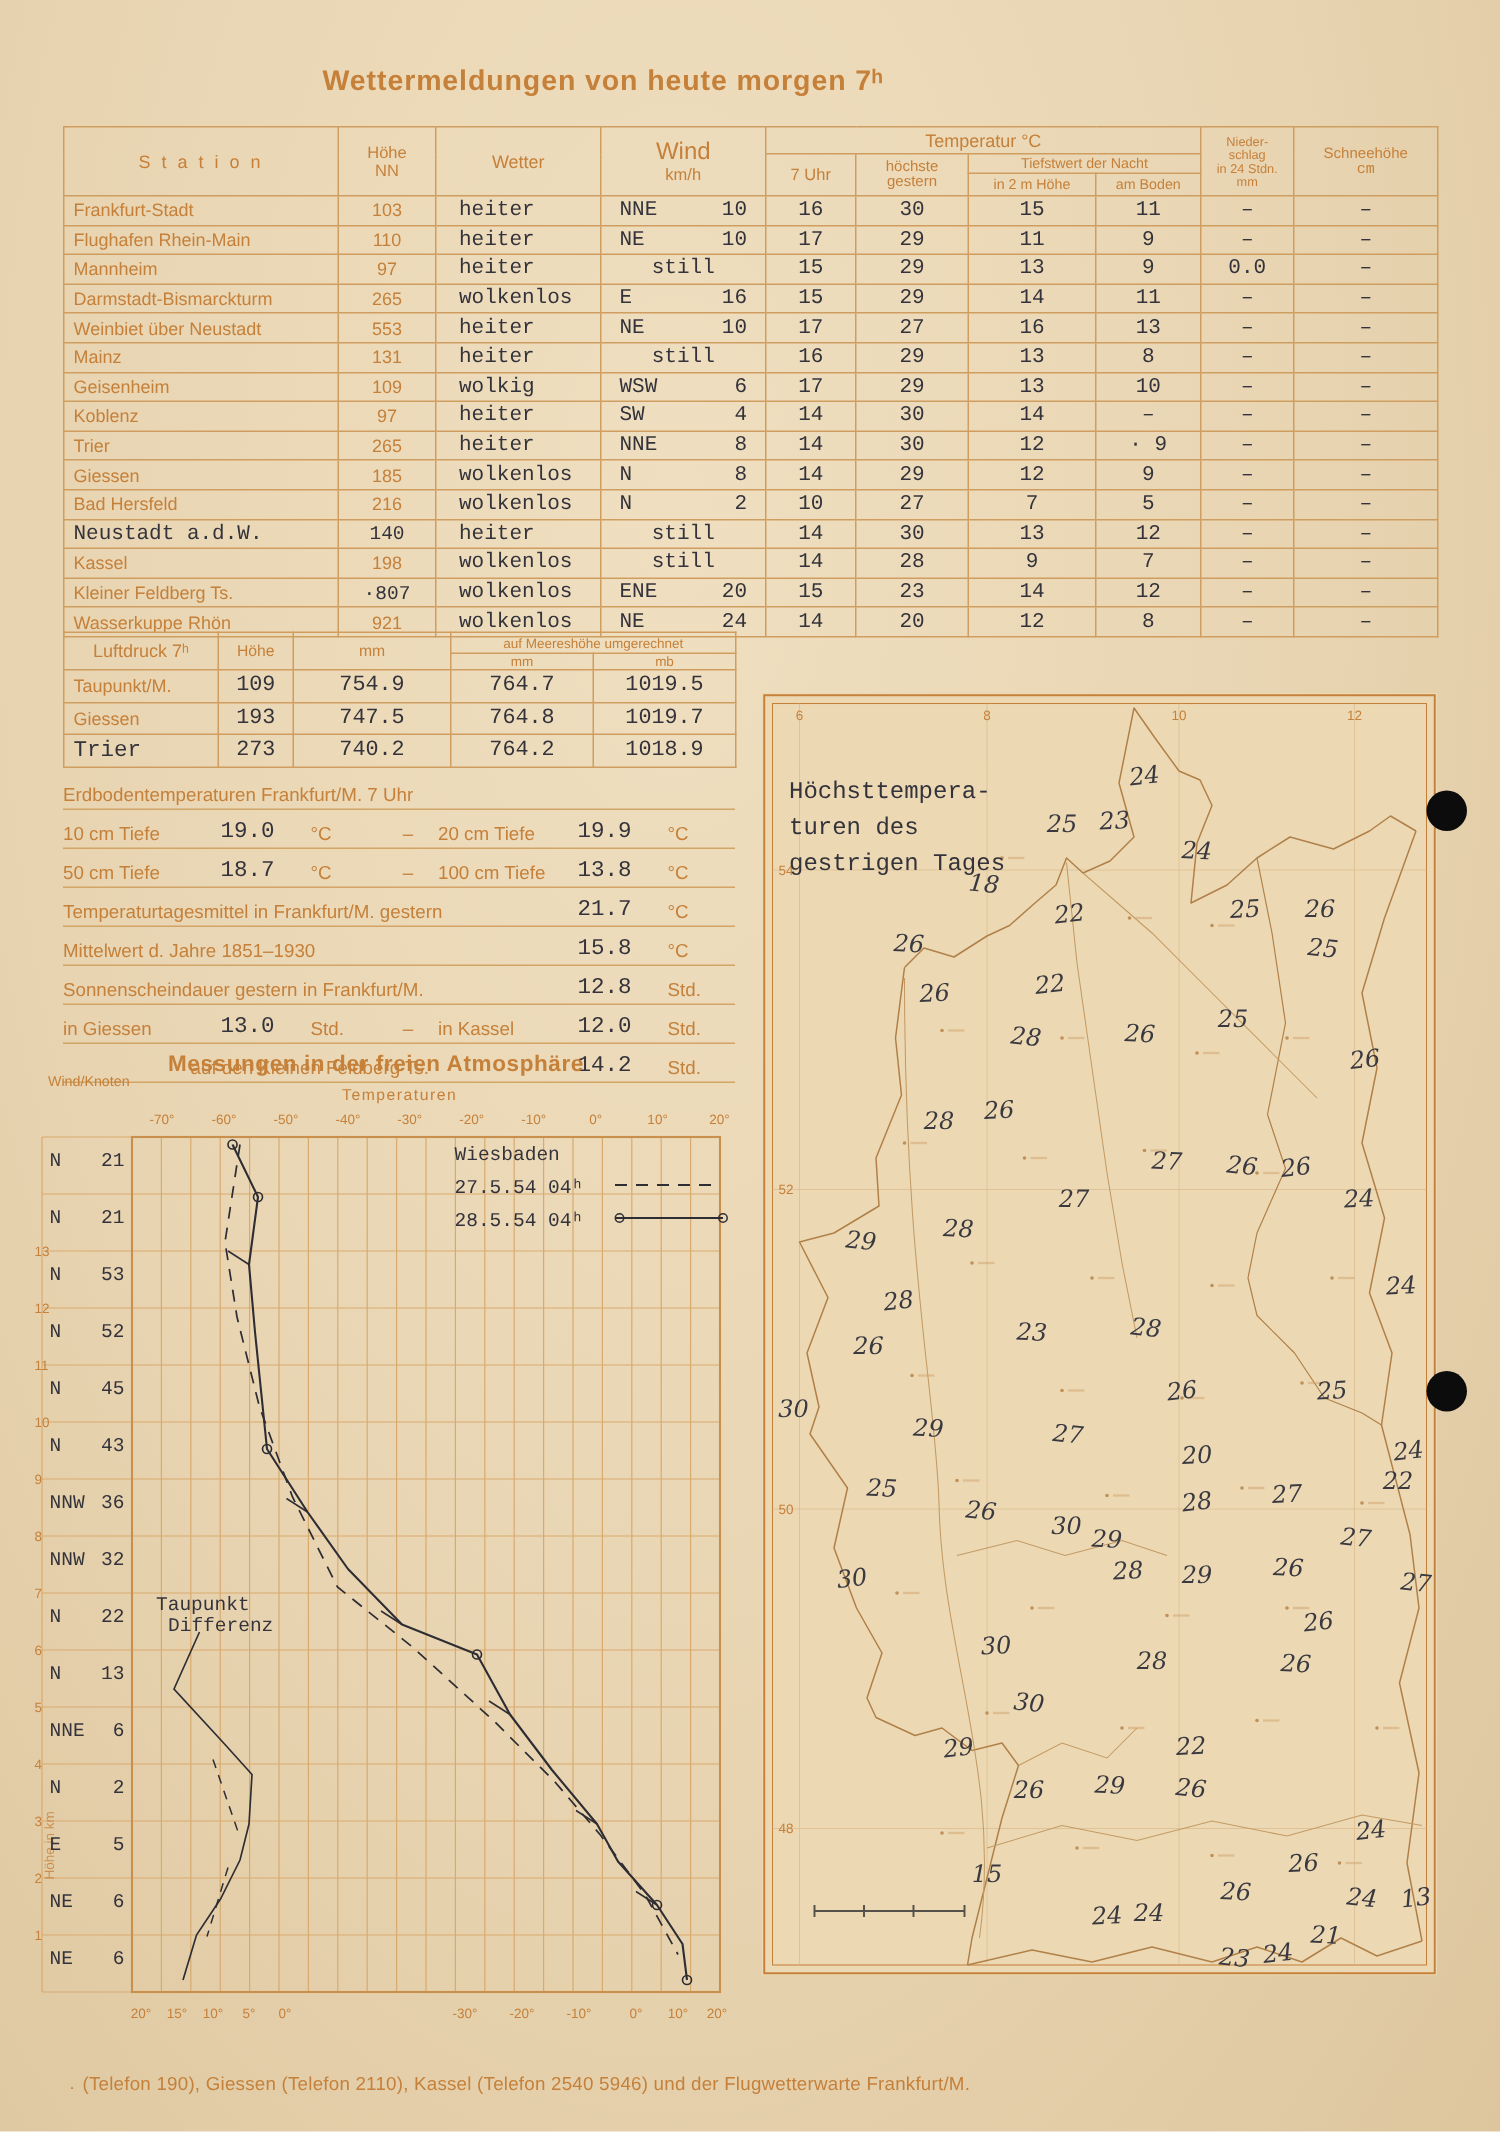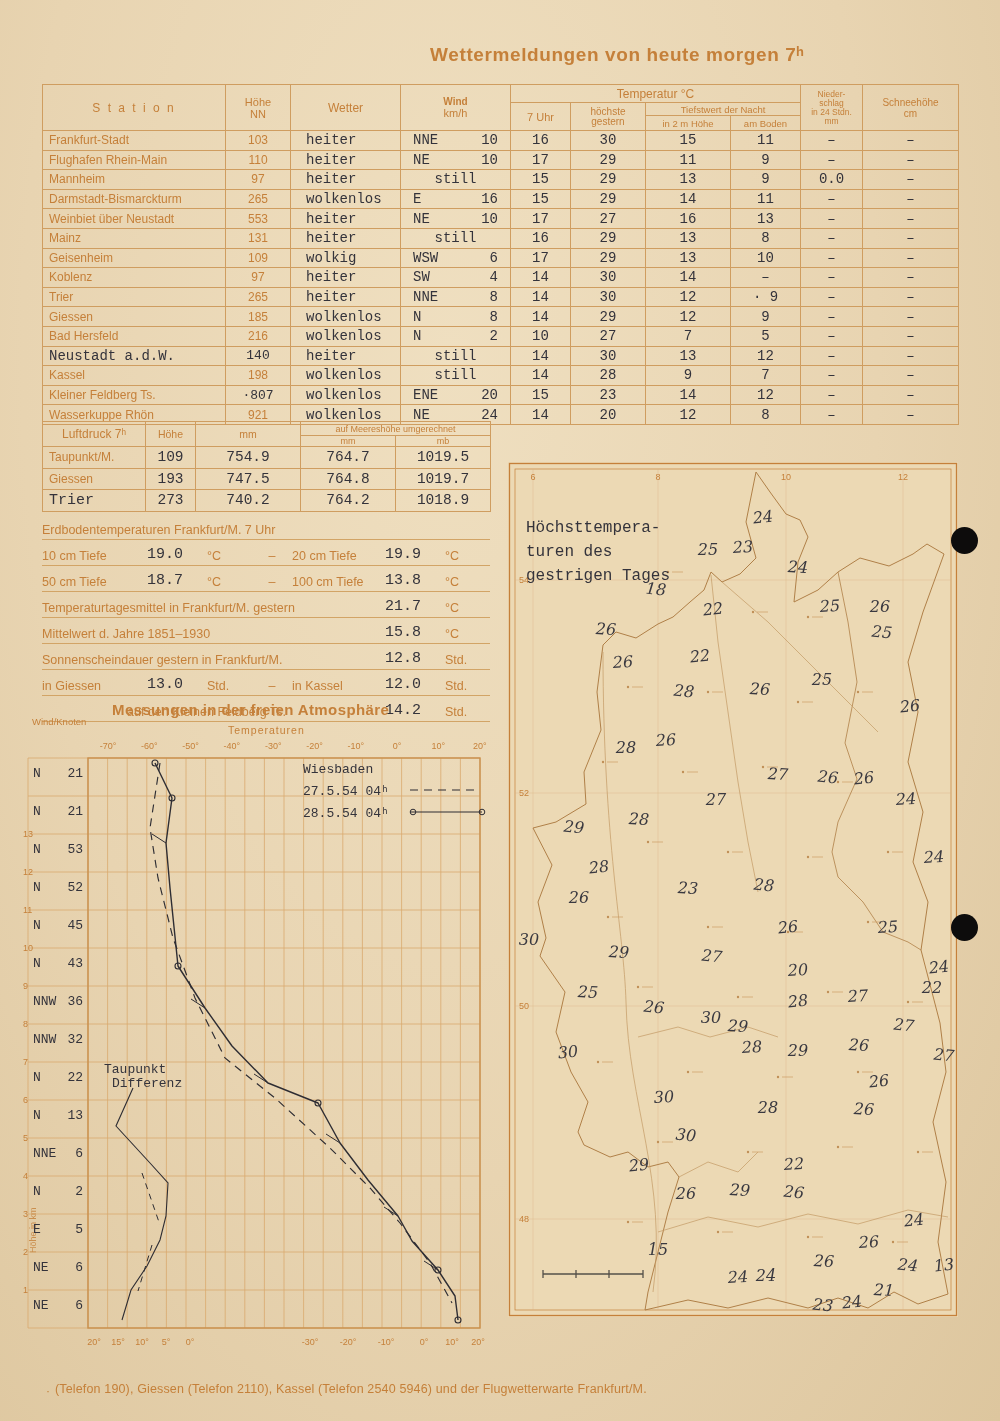--- a/index.html
+++ b/index.html
@@ -1,20 +1,20 @@
 <!DOCTYPE html>
 <html><head>
 <meta charset="utf-8">
 <style>
   html,body{margin:0;padding:0;width:1000px;height:1421px;overflow:hidden;}
   body{font-family:"Liberation Sans",sans-serif;}
   .page{position:absolute;inset:0;width:1000px;height:1421px;
     background:radial-gradient(ellipse at 45% 25%, #efdfc0 0%, #e8d4b1 55%, #ddc69e 100%);}
   .typed{font-family:"Liberation Mono","DejaVu Sans Mono",monospace;color:#34333b;}
-  .page-title{position:absolute;left:0;top:44px;width:804px;text-align:right;
+  .page-title{position:absolute;left:0;top:44px;width:804px;text-align:center;
     font-size:19px;font-weight:700;letter-spacing:.6px;color:#c5803a;}
   
   .wtable{position:absolute;left:42px;top:84px;width:916px;border-collapse:collapse;table-layout:fixed;}
   .wtable th,.wtable td{border:1px solid #cf9d60;padding:0 3px;overflow:hidden;white-space:nowrap;}
   .wtable thead th{color:#c5803a;font-weight:400;font-size:11px;text-align:center;}
   .wtable thead .tiny{font-size:8.5px;line-height:9px;}
   .wtable td{height:18.6px;font-size:14px;text-align:center;}
   .wtable td.c-station{text-align:left;padding-left:6px;font-size:12px;color:#c5803a;}
   .wtable td.c-station.typed{font-size:14px;color:#34333b;}
   .wtable td.c-hoehe{font-size:12px;color:#c5803a;}
@@ -81,33 +81,33 @@
     </colgroup>
     <thead>
       <tr style="height:18px;">
         <th rowspan="3" style="letter-spacing:2px;font-size:12px;">S t a t i o n</th>
         <th rowspan="3">
           <div>Höhe</div>
           <div>NN</div>
         </th>
         <th rowspan="3" style="font-size:12px;">Wetter</th>
         <th rowspan="3">
-          <div style="font-size:10px;font-weight:bold;">Wind</div>
+          <div style="font-size:16px;">Wind</div>
           <div>km/h</div>
         </th>
         <th colspan="4" style="font-size:12px;">Temperatur °C</th>
         <th rowspan="3" class="tiny">
           <div>Nieder-</div>
           <div>schlag</div>
           <div>in 24 Stdn.</div>
           <div>mm</div>
         </th>
         <th rowspan="3">
           <div style="font-size:10px;">Schneehöhe</div>
-          <div style="font-size:10px;">cm</div>
+          <div style="font-size:10px;font-family:Liberation Mono, monospace;">cm</div>
         </th>
       </tr>
       <tr style="height:13px;">
         <th rowspan="2">7 Uhr</th>
         <th rowspan="2" class="tiny" style="font-size:10px;line-height:10px;">
           <div>höchste</div>
           <div>gestern</div>
         </th>
         <th colspan="2" style="font-size:9.5px;">Tiefstwert der Nacht</th>
       </tr>

